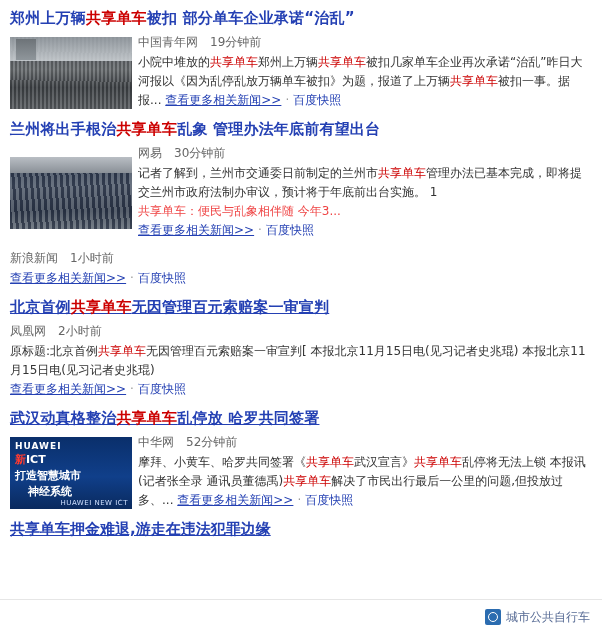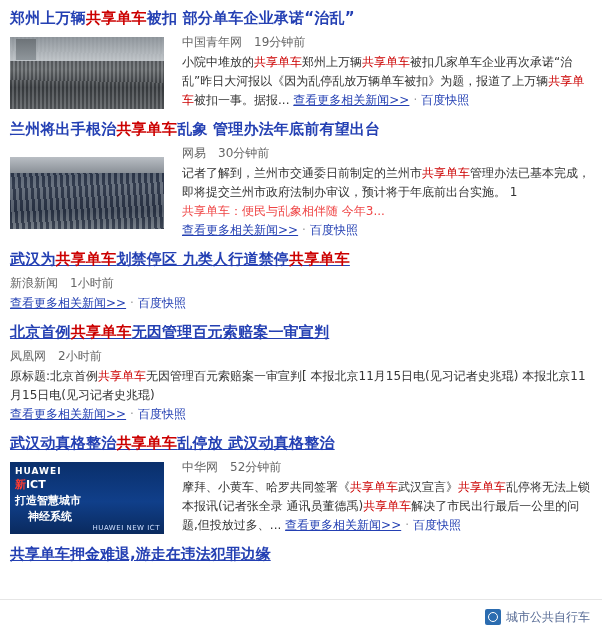--- a/index.html
+++ b/index.html
@@ -40,26 +40,25 @@
     text-decoration: underline;
   }
   .result-body {
     display: flex;
     align-items: center;
   }
   .thumb {
     width: 122px;
     height: 72px;
     flex: 0 0 122px;
-    margin-right: 18px;
+    margin-right: 6px;
     margin-top: 2px;
     background: #888;
     position: relative;
     overflow: hidden;
-    padding-left: 32px;
   }
   .thumb-bikes {
     background:
       repeating-linear-gradient(92deg, rgba(255,255,255,0.13) 0 2px, rgba(0,0,0,0.16) 2px 4px),
       linear-gradient(#4c5157 0%, #6b6f72 45%, #3f4347 70%, #5a5e62 100%);
   }
   .thumb-bikes::before {
     content: "";
     position: absolute;
     left: 0; right: 0; top: 0; height: 34%;
@@ -260,23 +259,20 @@
           <span class="hl">共享单车</span><span>：便民与乱象相伴随 今年3...</span>
         </div>
         <div class="footer-links">
           <span class="link">查看更多相关新闻&gt;&gt;</span><span class="dot-sep">·</span><span class="link-plain">百度快照</span>
         </div>
       </div>
     </div>
   </div>
 
   <div class="result">
-    <div class="result-title underline">
-      <span>武汉为</span><span class="hl">共享单车</span><span>划禁停区 九类人行道禁停</span><span class="hl">共享单车</span>
-    </div>
     <div class="result-body">
       <div class="result-text">
         <div class="meta">
           <span>新浪新闻</span><span class="sep"></span><span>1小时前</span>
         </div>
         <div class="footer-links">
           <span class="link">查看更多相关新闻&gt;&gt;</span><span class="dot-sep">·</span><span class="link-plain">百度快照</span>
         </div>
       </div>
     </div>
@@ -296,21 +292,21 @@
         </div>
         <div class="footer-links">
           <span class="link">查看更多相关新闻&gt;&gt;</span><span class="dot-sep">·</span><span class="link-plain">百度快照</span>
         </div>
       </div>
     </div>
   </div>
 
   <div class="result">
     <div class="result-title underline">
-      <span>武汉动真格整治</span><span class="hl">共享单车</span><span>乱停放 武汉动真格整治</span>
+      <span>武汉动真格整治</span><span class="hl">共享单车</span><span>乱停放 哈罗共同签署</span>
     </div>
     <div class="result-body">
       <div class="thumb thumb-ad">
         <div class="ad-brand">HUAWEI</div>
         <div class="ad-line1"><em>新</em><span>ICT</span></div>
         <div class="ad-line2">打造智慧城市</div>
         <div class="ad-line3">神经系统</div>
         <div class="ad-footer">HUAWEI NEW ICT</div>
       </div>
       <div class="result-text">

